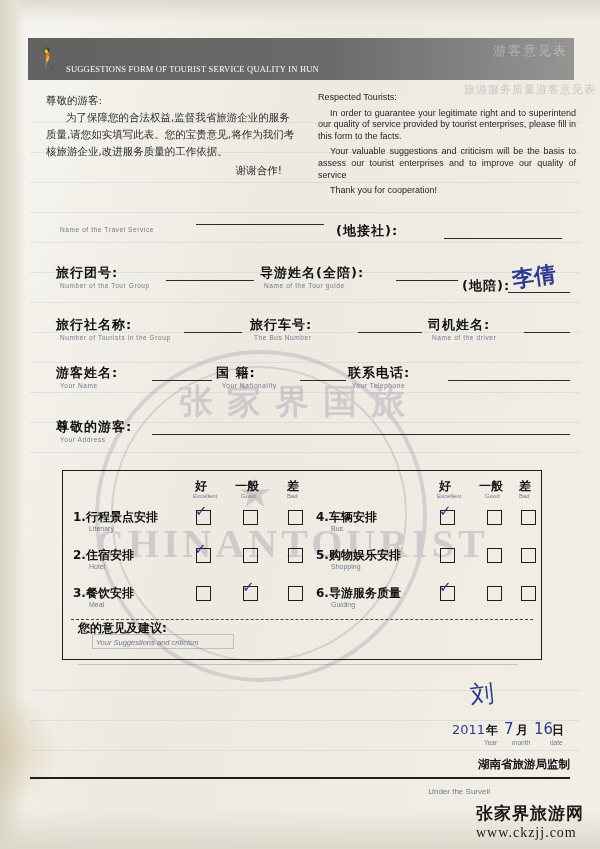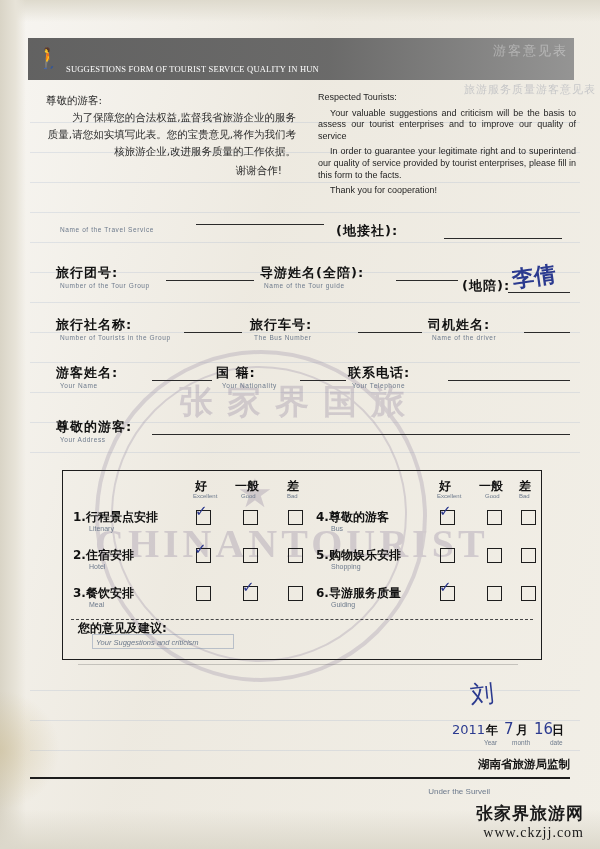--- a/index.html
+++ b/index.html
@@ -74,21 +74,21 @@
     position:absolute;right:4px;top:46px;
     color:rgba(120,130,150,0.35);font-size:11px;letter-spacing:1px;
   }
 
   
   .intro-cn{
     position:absolute;left:46px;top:92px;width:250px;
     font-family:"DejaVu Sans", sans-serif;
     font-size:10.5px;line-height:17px;color:#2a2a2a;
   }
-  .intro-cn .ind{display:block;text-indent:20px;text-align:right;}
+  .intro-cn .ind{display:block;text-indent:20px;}
   .intro-cn .thanks{display:block;text-align:right;padding-right:14px;margin-top:2px;}
   .intro-en{
     position:absolute;left:318px;top:92px;width:258px;
     font-size:9px;line-height:11.6px;color:#1f1f1f;
     text-align:justify;
   }
   .intro-en p{margin:0 0 4px 0;}
   .intro-en .ind{text-indent:12px;}
 
   
@@ -210,21 +210,21 @@
   }
   .foot-cn{
     position:absolute;right:30px;top:757px;
     font-family:"DejaVu Sans", sans-serif;font-size:11.5px;font-weight:bold;color:#111;
   }
   .foot-en{
     position:absolute;right:110px;top:787px;
     font-size:8px;color:#6d7a8c;
   }
   .brand{
-    position:absolute;right:16px;bottom:8px;text-align:right;
+    position:absolute;right:16px;bottom:8px;text-align:left;
   }
   .brand .cn{
     font-family:"DejaVu Sans", sans-serif;font-size:17px;font-weight:bold;color:#1a1a1a;
     letter-spacing:1px;
   }
   .brand .url{
     font-family:"Liberation Serif", serif;font-size:14px;color:#1a1a1a;letter-spacing:1px;
   }
 </style>
 </head>
@@ -270,22 +270,22 @@
   <div class="hdr-ghost2" style="top:82px">旅游服务质量游客意见表</div>
 
   <div class="intro-cn">
     <span>尊敬的游客:</span>
     <span class="ind">为了保障您的合法权益,监督我省旅游企业的服务质量,请您如实填写此表。您的宝贵意见,将作为我们考核旅游企业,改进服务质量的工作依据。</span>
     <span class="thanks">谢谢合作!</span>
   </div>
 
   <div class="intro-en">
     <p>Respected Tourists:</p>
+    <p class="ind">In order to guarantee your legitimate right and to superintend our quality of service provided by tourist enterprises, please fill in this form to the facts.</p>
     <p class="ind">Your valuable suggestions and criticism will be the basis to assess our tourist enterprises and to improve our quality of service</p>
-    <p class="ind">In order to guarantee your legitimate right and to superintend our quality of service provided by tourist enterprises, please fill in this form to the facts.</p>
     <p class="ind">Thank you for cooperation!</p>
   </div>
 
   <div class="sub" style="left:60px;top:226px">Name   of   the   Travel      Service</div>
   <div class="uline" style="left:196px;top:224px;width:128px"></div>
   <div class="lbl" style="left:336px;top:222px">(地接社):</div>
   <div class="uline" style="left:444px;top:238px;width:118px"></div>
 
   <div class="lbl" style="left:56px;top:264px">旅行团号:</div>
   <div class="sub" style="left:60px;top:282px">Number  of  the  Tour  Group</div>
@@ -365,21 +365,21 @@
       <div class="item-cn" style="left:10px;top:114px">
         <span>3.</span><span>餐饮安排</span>
       </div>
       <div class="item-en" style="left:26px;top:130px">Meal</div>
       <div class="chk" style="left:133px;top:115px"></div>
       <div class="chk" style="left:180px;top:115px"></div>
       <div class="tick" style="left:179px;top:110px">✓</div>
       <div class="chk" style="left:225px;top:115px"></div>
 
       <div class="item-cn" style="left:253px;top:38px">
-        <span>4.</span><span>尊敬的游客</span>
+        <span>4.</span><span>车辆安排</span>
       </div>
       <div class="item-en" style="left:268px;top:54px">Bus</div>
       <div class="chk" style="left:377px;top:39px"></div>
       <div class="tick" style="left:376px;top:34px">✓</div>
       <div class="chk" style="left:424px;top:39px"></div>
       <div class="chk" style="left:458px;top:39px"></div>
 
       <div class="item-cn" style="left:253px;top:76px">
         <span>5.</span><span>购物娱乐安排</span>
       </div>

